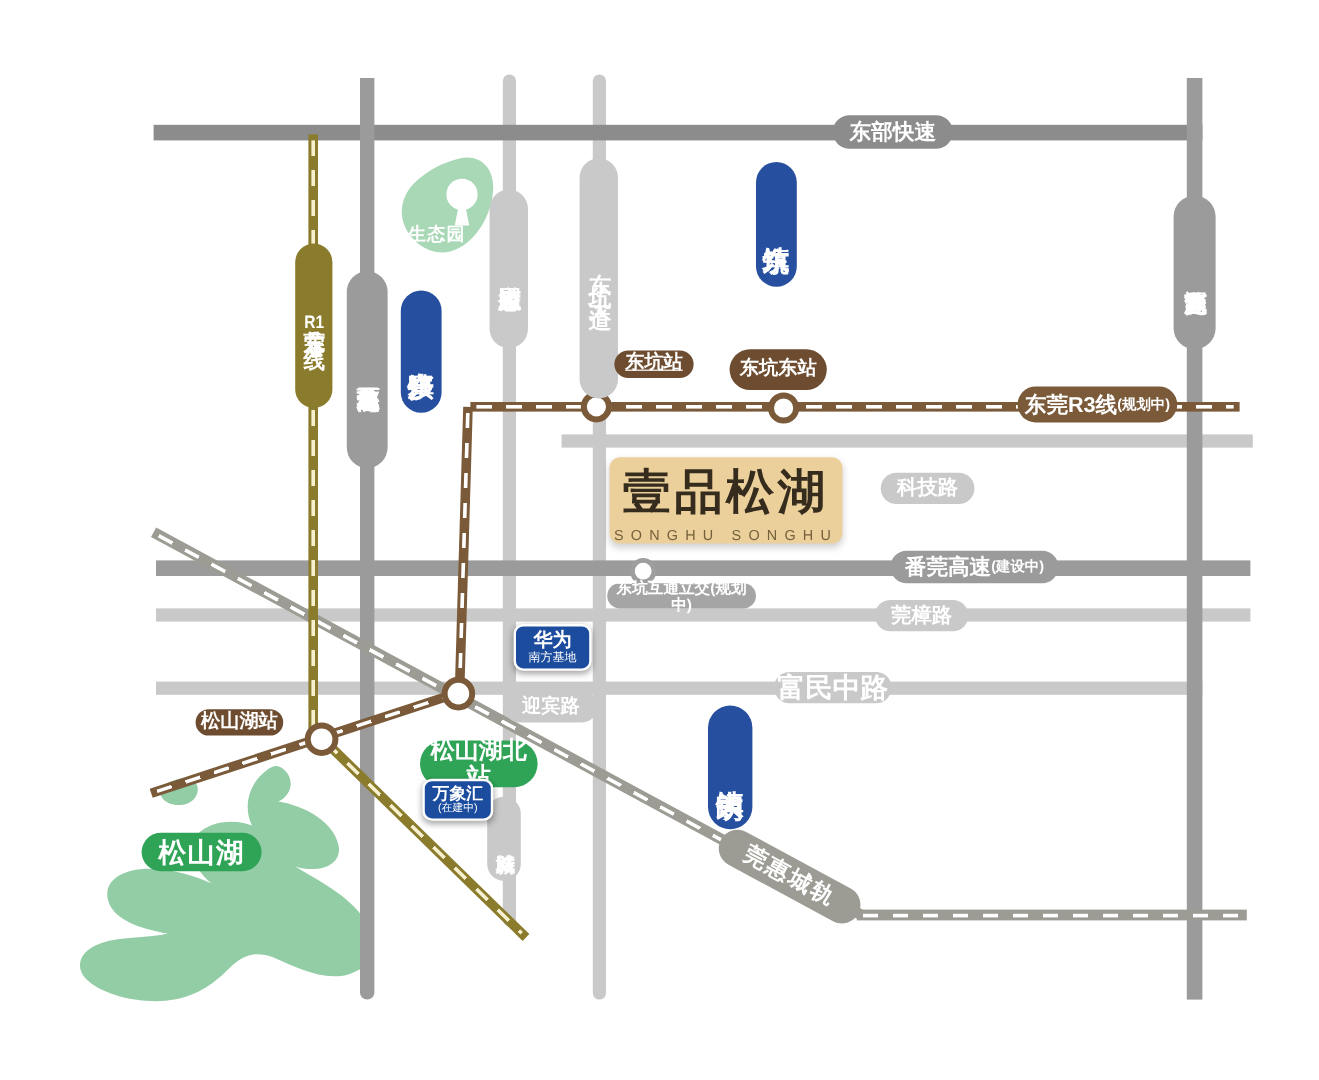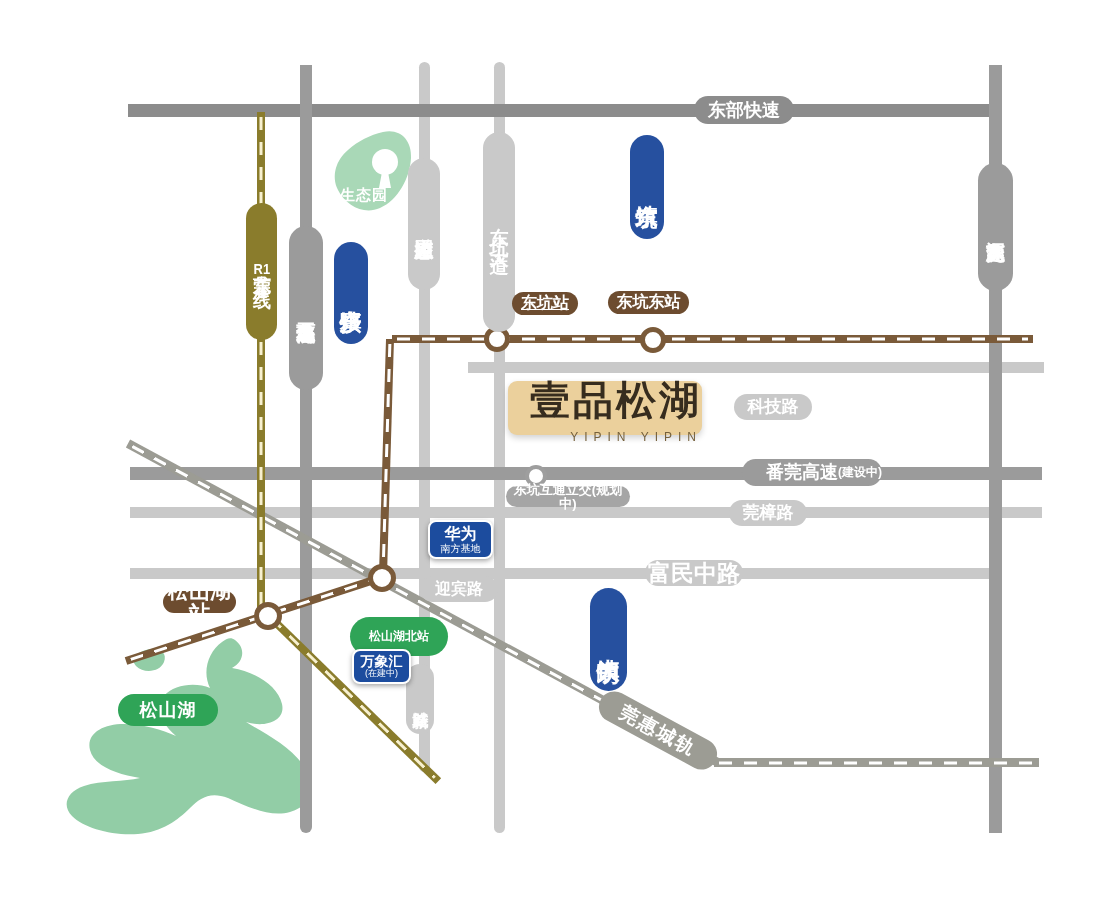--- a/index.html
+++ b/index.html
@@ -41,22 +41,22 @@
   .node{position:absolute;background:#fff;border-radius:50%;box-sizing:border-box;z-index:7;}
   
   .cap{position:absolute;display:flex;align-items:center;justify-content:center;
     color:#fff;border-radius:999px;box-sizing:border-box;z-index:8;text-align:center;line-height:1.05;}
   .vtext{writing-mode:vertical-rl;text-orientation:mixed;}
   .tcu{text-combine-upright:all;}
   .boxbadge{position:absolute;display:flex;flex-direction:column;align-items:center;justify-content:center;
     background:#1c4c9e;color:#fff;border:2px solid #fff;border-radius:8px;
     box-shadow:0 2px 5px rgba(0,0,0,.35);z-index:8;line-height:1.1;}
   .project{
-    position:absolute;left:508px;top:381px;width:194px;height:54px;background:var(--tan);
-    border-radius:9px;display:flex;flex-direction:column;align-items:flex-end;justify-content:center;
+    position:absolute;left:508px;top:381px;width:194px;height:72px;background:var(--tan);
+    border-radius:9px;display:flex;flex-direction:column;align-items:center;justify-content:center;
     z-index:9;box-shadow:0 3px 6px rgba(0,0,0,.18);
   }
   .project .zh{font-size:40px;font-weight:700;color:#362c1e;letter-spacing:3px;font-family:"DejaVu Serif","Liberation Serif",serif;}
   .project .en{font-size:12px;letter-spacing:6px;color:#75603c;margin-top:2px;}
   svg{display:block;}
 </style>
 </head>
 <body>
 
 <div class="map">
@@ -117,21 +117,21 @@
   <div class="node" style="left:484px;top:326px;width:26px;height:26px;border:5px solid var(--rail-brown);"></div>
   <div class="node" style="left:640px;top:327px;width:26px;height:26px;border:5px solid var(--rail-brown);"></div>
   <div class="node" style="left:525px;top:465px;width:22px;height:22px;border:4px solid #9e9e9e;"></div>
 
   <div class="cap" style="left:694px;top:96px;width:100px;height:28px;background:var(--road-dark);font-size:18px;font-weight:700;">东部快速</div>
 
   <div class="cap vtext" style="left:978px;top:163px;width:35px;height:128px;background:var(--road-mid);font-size:19px;font-weight:700;">从莞深高速</div>
 
   <div class="cap vtext" style="left:289px;top:226px;width:34px;height:164px;background:var(--road-mid);font-size:19px;font-weight:700;">珠三角环线高速</div>
 
-  <div class="cap" style="left:742px;top:459px;width:140px;height:27px;background:var(--road-mid);font-weight:700;justify-content:flex-end;">
+  <div class="cap" style="left:742px;top:459px;width:140px;height:27px;background:var(--road-mid);font-weight:700;">
     <span style="font-size:18px;">番莞高速</span>
       <span style="font-size:12px;">(建设中)</span>
   </div>
 
   <div class="cap" style="left:734px;top:354px;width:78px;height:26px;background:var(--road-light);font-size:17px;font-weight:700;margin-top:40px;">科技路</div>
 
   <div class="cap" style="left:729px;top:500px;width:78px;height:26px;background:var(--road-light);font-size:17px;font-weight:700;">莞樟路</div>
 
   <div class="cap" style="left:420px;top:576px;width:78px;height:26px;background:var(--road-light);font-size:16px;font-weight:700;">迎宾路</div>
 
@@ -143,44 +143,48 @@
 
   <div class="cap vtext" style="left:406px;top:664px;width:28px;height:70px;background:var(--road-light);font-size:16px;font-weight:700;">新城路</div>
 
   <div class="cap vtext" style="left:246px;top:203px;width:31px;height:137px;background:var(--rail-olive);font-weight:700;">
     <span style="font-size:18px;">东莞</span>
       <span class="tcu" style="font-size:15px;">R1</span>
       <span style="font-size:18px;">线</span>
       <span style="font-size:10px;">(建设中)</span>
   </div>
 
+  <div class="cap" style="left:848px;top:322px;width:133px;height:30px;background:var(--rail-brown);font-weight:700;">
+    <span style="font-size:18px;">东莞R3线</span>
+      <span style="font-size:12px;">(规划中)</span>
+  </div>
 
   <div class="cap" style="left:593px;top:715px;width:130px;height:31px;background:var(--rail-gray);font-size:19px;font-weight:700;letter-spacing:2px;transform:rotate(28.4deg);">莞惠城轨</div>
 
   <div class="cap" style="left:512px;top:292px;width:66px;height:23px;background:var(--station-brown);font-size:16px;font-weight:700;text-decoration:underline;">东坑站</div>
-  <div class="cap" style="left:608px;top:291px;width:81px;height:23px;background:var(--station-brown);font-size:16px;font-weight:700;">东坑东站</div>
-  <div class="cap" style="left:163px;top:591px;width:73px;height:22px;background:var(--station-brown);font-size:21px;font-weight:700;">松山湖站</div>
-  <div class="cap" style="left:350px;top:617px;width:98px;height:39px;background:var(--badge-green);font-size:12px;font-weight:700;">松山湖北站</div>
+  <div class="cap" style="left:608px;top:291px;width:81px;height:34px;background:var(--station-brown);font-size:16px;font-weight:700;">东坑东站</div>
+  <div class="cap" style="left:163px;top:591px;width:73px;height:22px;background:var(--station-brown);font-size:16px;font-weight:700;">松山湖站</div>
+  <div class="cap" style="left:350px;top:617px;width:98px;height:39px;background:var(--badge-green);font-size:20px;font-weight:700;">松山湖北站</div>
 
   <div class="cap vtext" style="left:630px;top:135px;width:34px;height:104px;background:var(--badge-blue);font-size:22px;font-weight:700;">东坑镇</div>
   <div class="cap vtext" style="left:334px;top:242px;width:34px;height:102px;background:var(--badge-blue);font-size:22px;font-weight:700;">寮步镇</div>
   <div class="cap vtext" style="left:590px;top:588px;width:37px;height:103px;background:var(--badge-blue);font-size:23px;font-weight:700;">大朗镇</div>
 
   <div class="cap" style="left:506px;top:486px;width:124px;height:21px;background:#a5a5a5;font-size:13px;font-weight:700;">东坑互通立交(规划中)</div>
 
   <div class="boxbadge" style="left:428px;top:520px;width:61px;height:35px;">
     <span style="font-size:16px;font-weight:700;">华为</span>
     <span style="font-size:10px;">南方基地</span>
   </div>
 
   <div class="boxbadge" style="left:352px;top:649px;width:55px;height:31px;text-align:right;">
     <span style="font-size:14px;font-weight:700;">万象汇</span>
     <span style="font-size:9px;">(在建中)</span>
   </div>
 
-  <div class="cap" style="left:118px;top:694px;width:100px;height:32px;background:var(--badge-green);font-size:18px;font-weight:700;letter-spacing:1px;">松山湖</div>
+  <div class="cap" style="left:118px;top:694px;width:100px;height:32px;background:var(--badge-green);font-size:23px;font-weight:700;letter-spacing:1px;">松山湖</div>
 
   <div class="project">
     <div class="zh">壹品松湖</div>
-    <div class="en">YIPIN YIPIN</div>
+    <div class="en">SONGHU SONGHU</div>
   </div>
 
 </div>
 
 </body></html>

